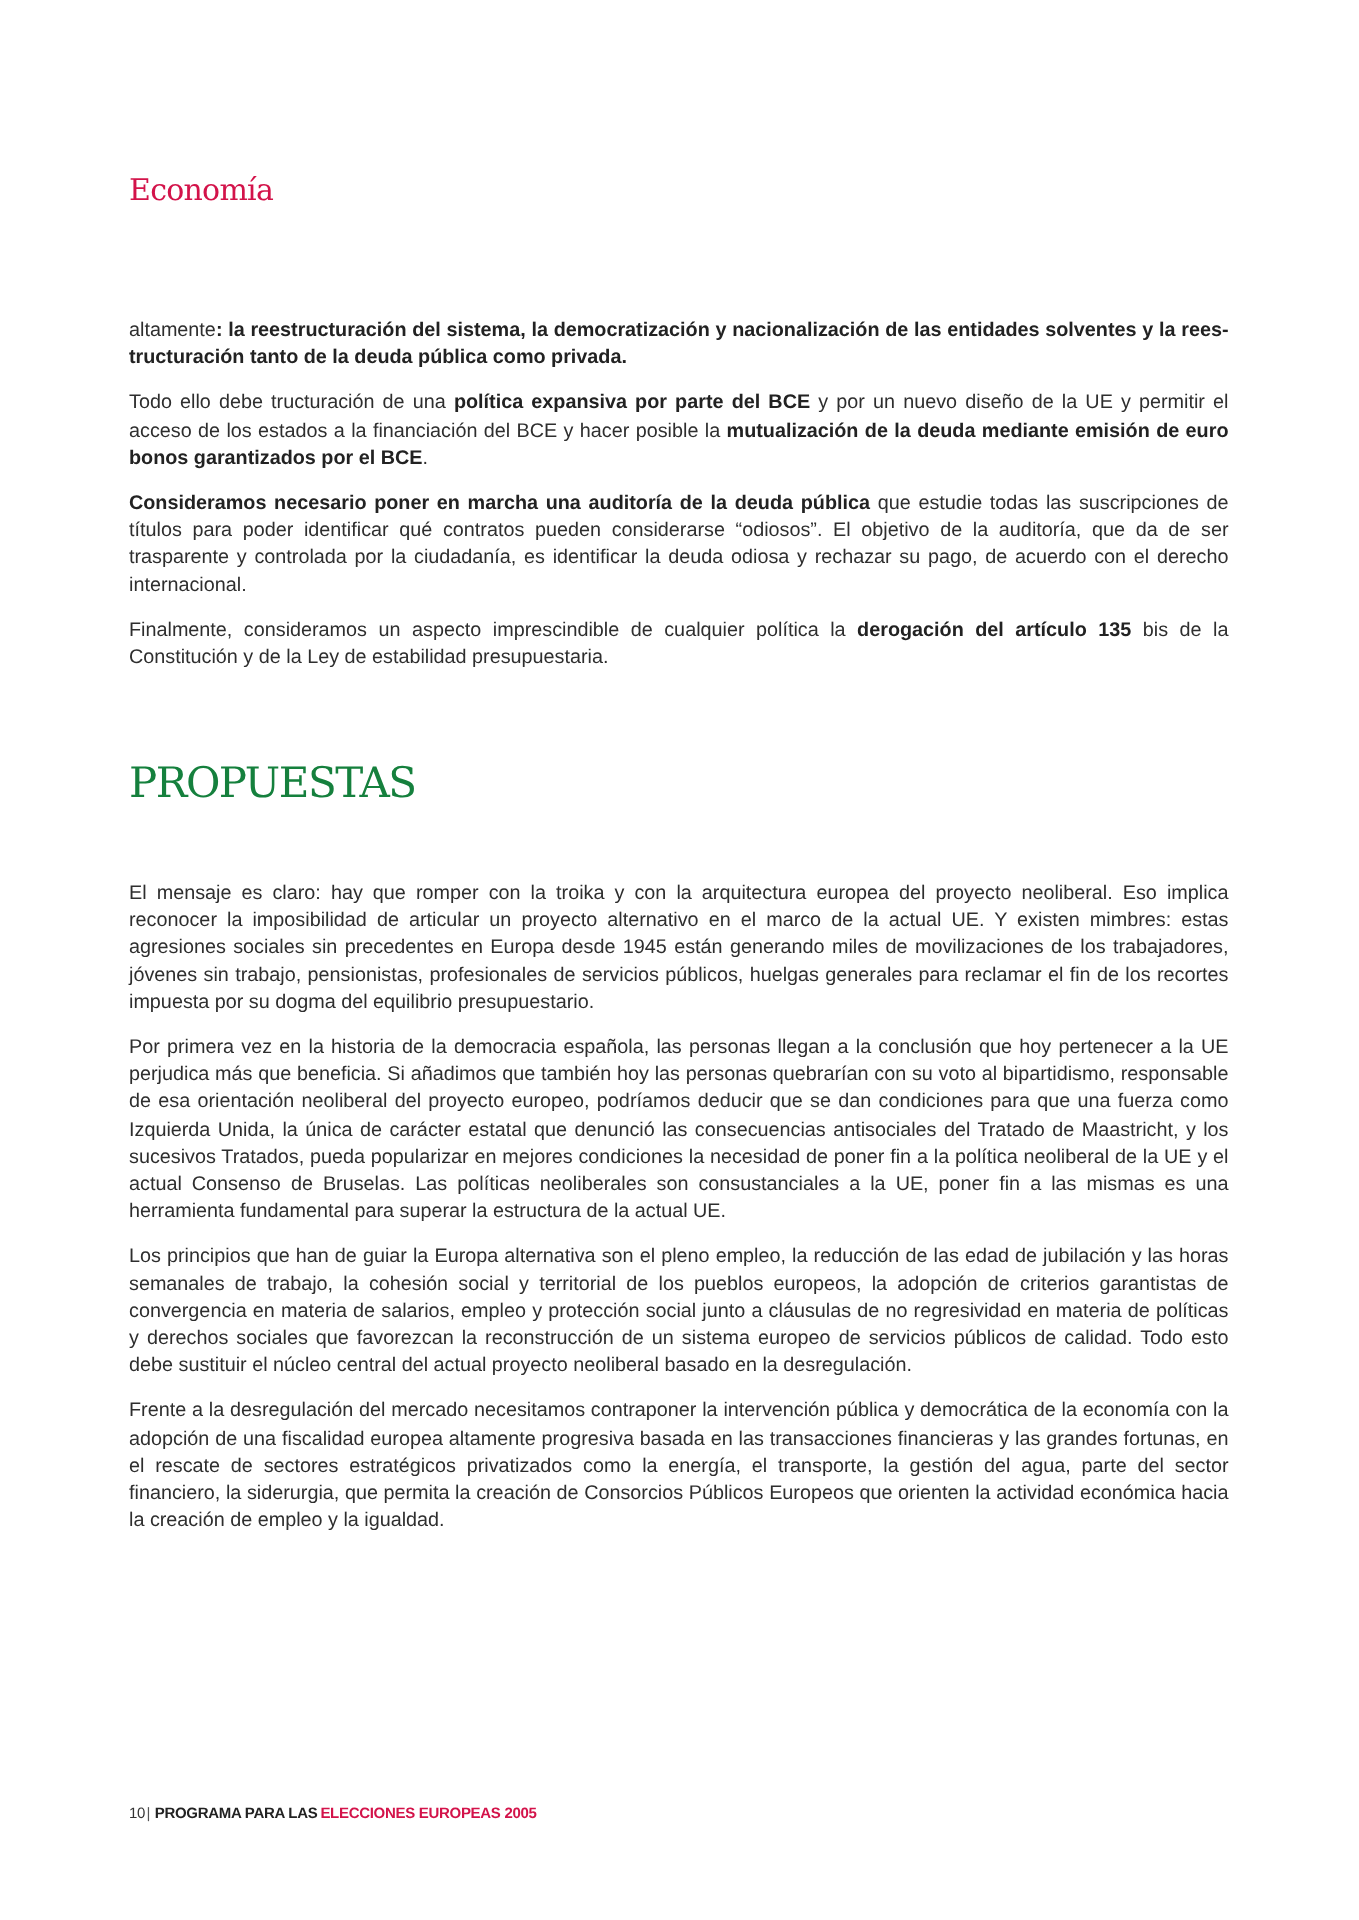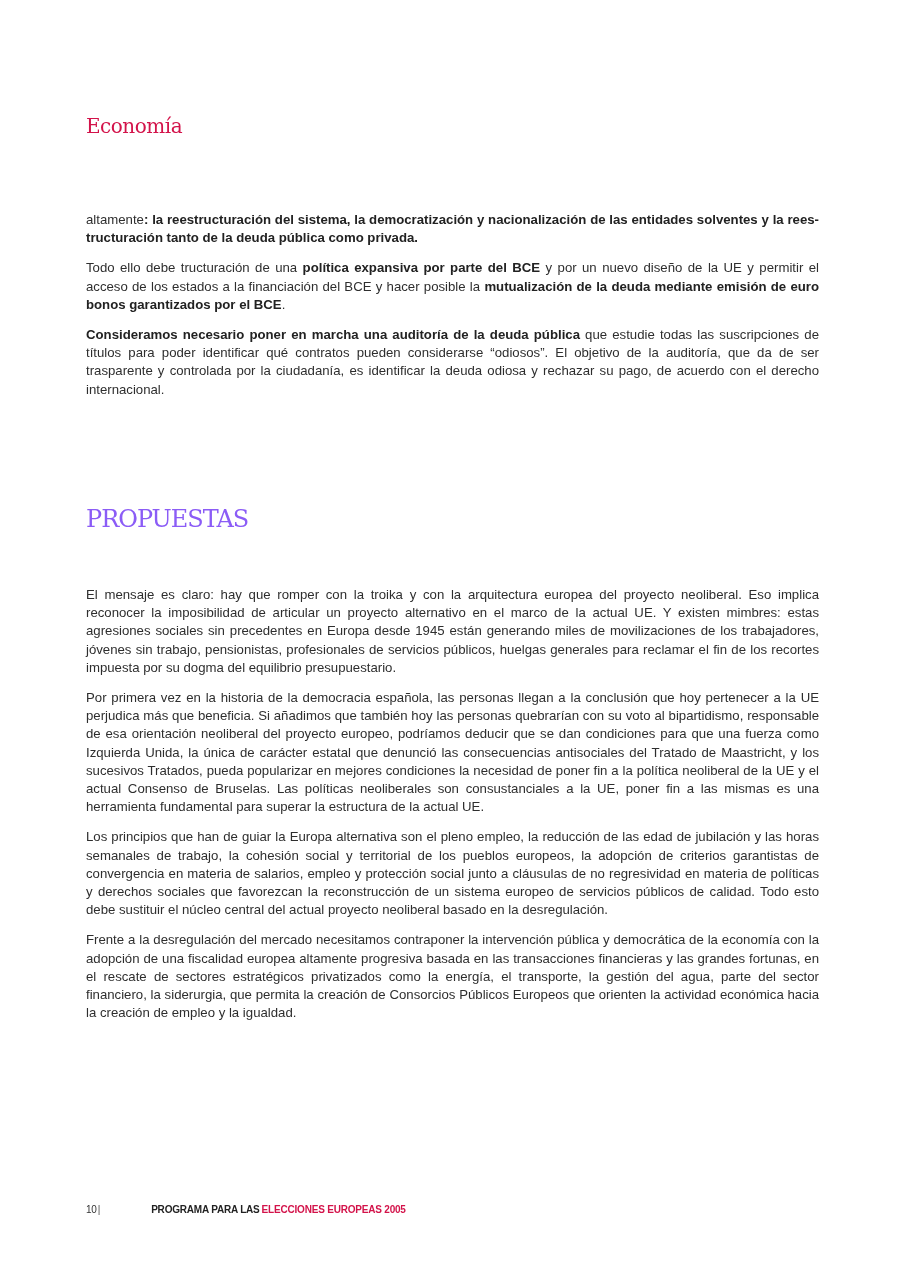--- a/index.html
+++ b/index.html
@@ -29,22 +29,22 @@
       left: 0;
       letter-spacing: -0.5px;
     }
     .title-economia {
       top: 114px;
       font-size: 20px;
       color: #d3134a;
     }
     .title-propuestas {
       top: 505px;
-      font-size: 24px;
-      color: #8b5cf6;
+      font-size: 28px;
+      color: #15803d;
       letter-spacing: -1px;
     }
     .block {
       position: absolute;
       left: 0;
       width: 733px;
     }
     p.para {
       margin: 0 0 12px 0;
       font-size: 13.2px;
@@ -62,33 +62,34 @@
       position: absolute;
       left: 86px;
       top: 1204px;
       font-size: 10px;
       font-family: "Liberation Sans", "DejaVu Sans", sans-serif;
       letter-spacing: -0.2px;
       white-space: nowrap;
     }
     .footer .pg { color: #333; text-align: center; }
     .footer .sep { color: #555; margin: 0 3px 0 1px; }
-    .footer .prog { color: #222; font-weight: bold; margin-left: 48px; }
+    .footer .prog { color: #222; font-weight: bold; }
     .footer .elec { color: #d3134a; font-weight: bold; margin-left: 2px; }
   </style>
 </head>
 <body>
 
 <div class="page">
   <h1 class="section-title title-economia">Economía</h1>
 
   <div class="block block-economia">
     <p class="para"><span>altamente</span><b>: la reestructuración del sistema, la democratización y nacionalización de las entidades solventes y la rees­tructuración tanto de la deuda pública como privada.</b></p>
     <p class="para"><span>Todo ello debe tructuración de una </span><b>política expansiva por parte del BCE</b><span> y por un nuevo diseño de la UE y permitir el acceso de los estados a la financiación del BCE y hacer posible la </span><b>mutualización de la deuda mediante emisión de euro bonos garantizados por el BCE</b><span>.</span></p>
     <p class="para"><b>Consideramos necesario poner en marcha una auditoría de la deuda pública</b><span> que estudie todas las suscripciones de títulos para poder identificar qué contratos pueden considerarse “odiosos”. El objetivo de la auditoría, que da de ser trasparente y controlada por la ciudadanía, es identificar la deuda odiosa y rechazar su pago, de acuerdo con el derecho internacional.</span></p>
+    <p class="para"><span>Finalmente, consideramos un aspecto imprescindible de cualquier política la </span><b>derogación del artículo 135</b><span> bis de la Constitución y de la Ley de estabilidad presupuestaria.</span></p>
   </div>
 
   <h1 class="section-title title-propuestas">PROPUESTAS</h1>
 
   <div class="block block-propuestas">
     <p class="para"><span>El mensaje es claro: hay que romper con la troika y con la arquitectura europea del proyecto neoliberal. Eso implica reconocer la imposibilidad de articular un proyecto alternativo en el marco de la actual UE. Y existen mimbres: estas agresiones sociales sin precedentes en Europa desde 1945 están generando miles de movilizaciones de los trabajado­res, jóvenes sin trabajo, pensionistas, profesionales de servicios públicos, huelgas generales para reclamar el fin de los recortes impuesta por su dogma del equilibrio presupuestario.</span></p>
     <p class="para"><span>Por primera vez en la historia de la democracia española, las personas llegan a la conclusión que hoy pertenecer a la UE perjudica más que beneficia. Si añadimos que también hoy las personas quebrarían con su voto al bipartidismo, res­ponsable de esa orientación neoliberal del proyecto europeo, podríamos deducir que se dan condiciones para que una fuerza como Izquierda Unida, la única de carácter estatal que denunció las consecuencias antisociales del Tratado de Maastricht, y los sucesivos Tratados, pueda popularizar en mejores condiciones la necesidad de poner fin a la política neoliberal de la UE y el actual Consenso de Bruselas. Las políticas neoliberales son consustanciales a la UE, poner fin a las mismas es una herramienta fundamental para superar la estructura de la actual UE.</span></p>
     <p class="para"><span>Los principios que han de guiar la Europa alternativa son el pleno empleo, la reducción de las edad de jubilación y las horas semanales de trabajo, la cohesión social y territorial de los pueblos europeos, la adopción de criterios garantistas de convergencia en materia de salarios, empleo y protección social junto a cláusulas de no regresividad en materia de políticas y derechos sociales que favorezcan la reconstrucción de un sistema europeo de servicios públicos de calidad. Todo esto debe sustituir el núcleo central del actual proyecto neoliberal basado en la desregulación.</span></p>
     <p class="para"><span>Frente a la desregulación del mercado necesitamos contraponer la intervención pública y democrática de la economía con la adopción de una fiscalidad europea altamente progresiva basada en las transacciones financieras y las grandes fortunas, en el rescate de sectores estratégicos privatizados como la energía, el transporte, la gestión del agua, parte del sector financiero, la siderurgia, que permita la creación de Consorcios Públicos Europeos que orienten la actividad económica hacia la creación de empleo y la igualdad.</span></p>
   </div>

